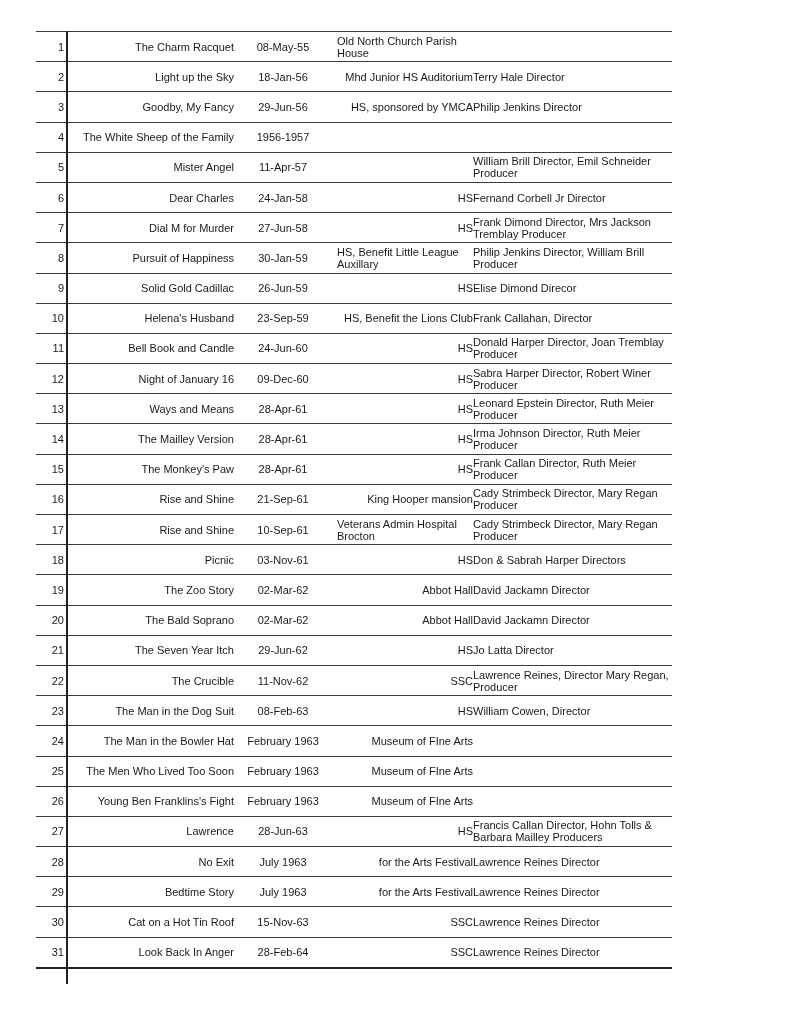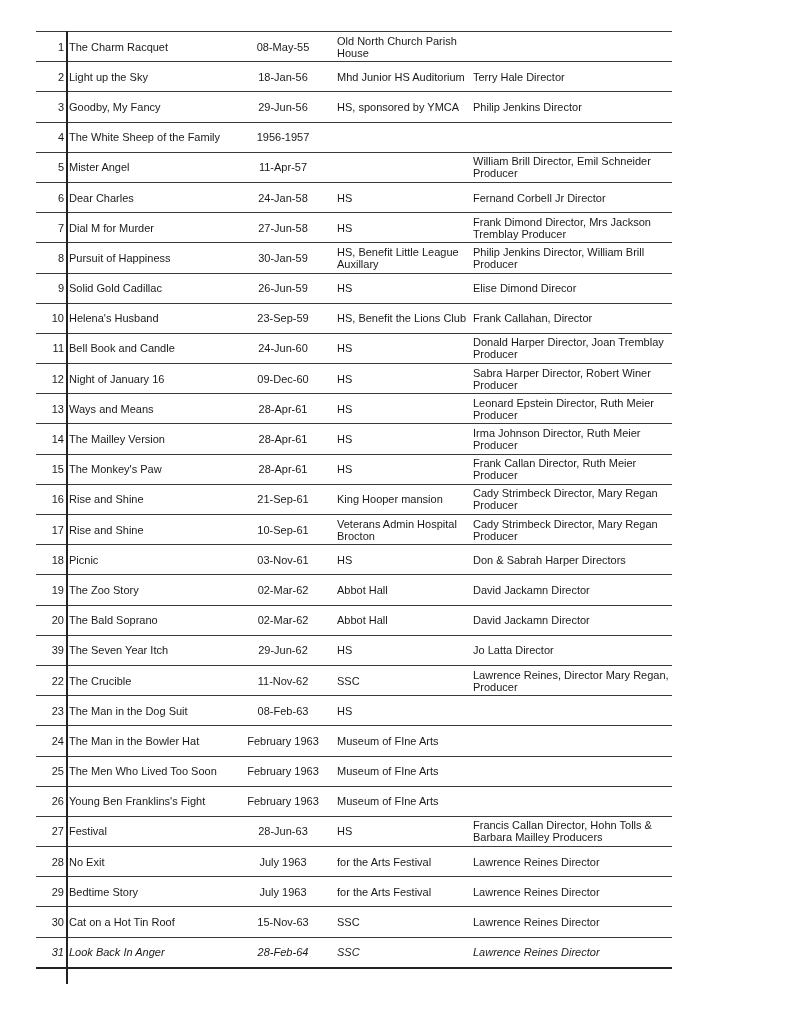--- a/index.html
+++ b/index.html
@@ -1,28 +1,28 @@
 <!DOCTYPE html>
 <html><head>
 <meta charset="utf-8">
 <style>
   html, body { margin: 0; padding: 0; background: #ffffff; }
   body { width: 791px; height: 1024px; position: relative; overflow: hidden;
          font-family: "Liberation Sans", sans-serif; color: #1a1a1a; }
   #table { position: absolute; left: 36px; top: 31px; width: 636px;
            border-top: 1.5px solid #3a3a3a; }
   .row { position: relative; height: 29.2px; border-bottom: 1.5px solid #3a3a3a; font-size: 11px; }
-  .row:last-child { border-bottom: 2px solid #222; font-style: italic; }
+  .row:last-child { border-bottom: 2px solid #222; }
   .vline { position: absolute; left: 66px; top: 31px; width: 1.5px; height: 953px; background: #222; }
   .cell { position: absolute; top: 0; height: 100%; display: flex; align-items: center; line-height: 12px; }
   .num { left: 0; width: 28px; justify-content: flex-end; }
-  .name { left: 33px; width: 165px; white-space: nowrap; }
+  .name { left: 33px; width: 165px; white-space: nowrap; justify-content: flex-end; }
   .date { left: 198px; width: 98px; justify-content: center; white-space: nowrap; }
   .date.text { justify-content: center; }
-  .venue { left: 301px; width: 136px; }
+  .venue { left: 301px; width: 136px; justify-content: flex-end; }
   .notes { left: 437px; width: 196px; }
 </style>
 </head>
 <body>
 
 <div id="table">
     <div class="row">
       <div class="cell num">
         <span>1</span>
       </div>
@@ -354,21 +354,21 @@
       </div>
       <div class="cell venue">
         <span>Abbot Hall</span>
       </div>
       <div class="cell notes">
         <span>David Jackamn Director</span>
       </div>
     </div>
     <div class="row">
       <div class="cell num">
-        <span>39</span>
+        <span>21</span>
       </div>
       <div class="cell name">
         <span>The Seven Year Itch</span>
       </div>
       <div class="cell date">
         <span>29-Jun-62</span>
       </div>
       <div class="cell venue">
         <span>HS</span>
       </div>
@@ -398,20 +398,23 @@
         <span>23</span>
       </div>
       <div class="cell name">
         <span>The Man in the Dog Suit</span>
       </div>
       <div class="cell date">
         <span>08-Feb-63</span>
       </div>
       <div class="cell venue">
         <span>HS</span>
+      </div>
+      <div class="cell notes">
+        <span>William Cowen, Director</span>
       </div>
     </div>
     <div class="row">
       <div class="cell num">
         <span>24</span>
       </div>
       <div class="cell name">
         <span>The Man in the Bowler Hat</span>
       </div>
       <div class="cell date text">
@@ -456,21 +459,21 @@
       </div>
       <div class="cell notes">
         <span></span>
       </div>
     </div>
     <div class="row">
       <div class="cell num">
         <span>27</span>
       </div>
       <div class="cell name">
-        <span>Festival</span>
+        <span>Lawrence</span>
       </div>
       <div class="cell date">
         <span>28-Jun-63</span>
       </div>
       <div class="cell venue">
         <span>HS</span>
       </div>
       <div class="cell notes">
         <span>Francis Callan Director, Hohn Tolls &amp; Barbara Mailley Producers</span>
       </div>

